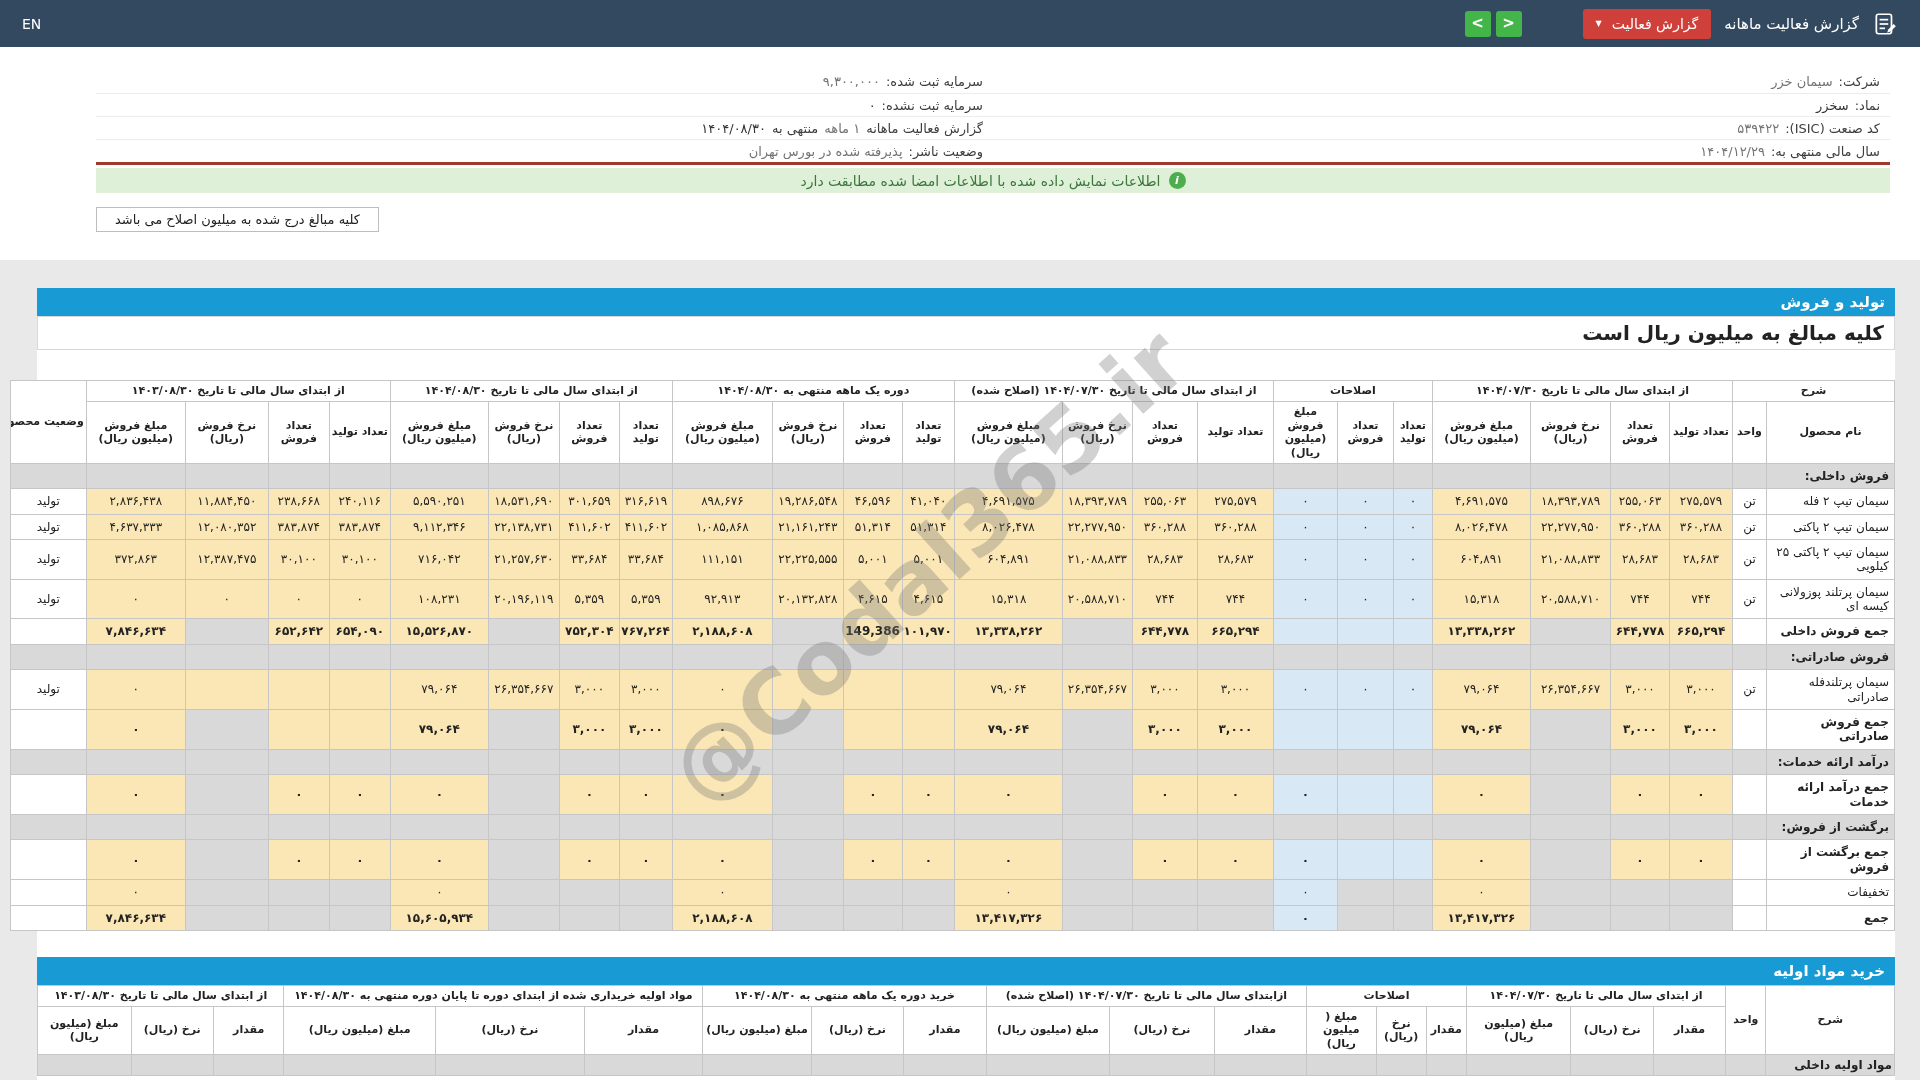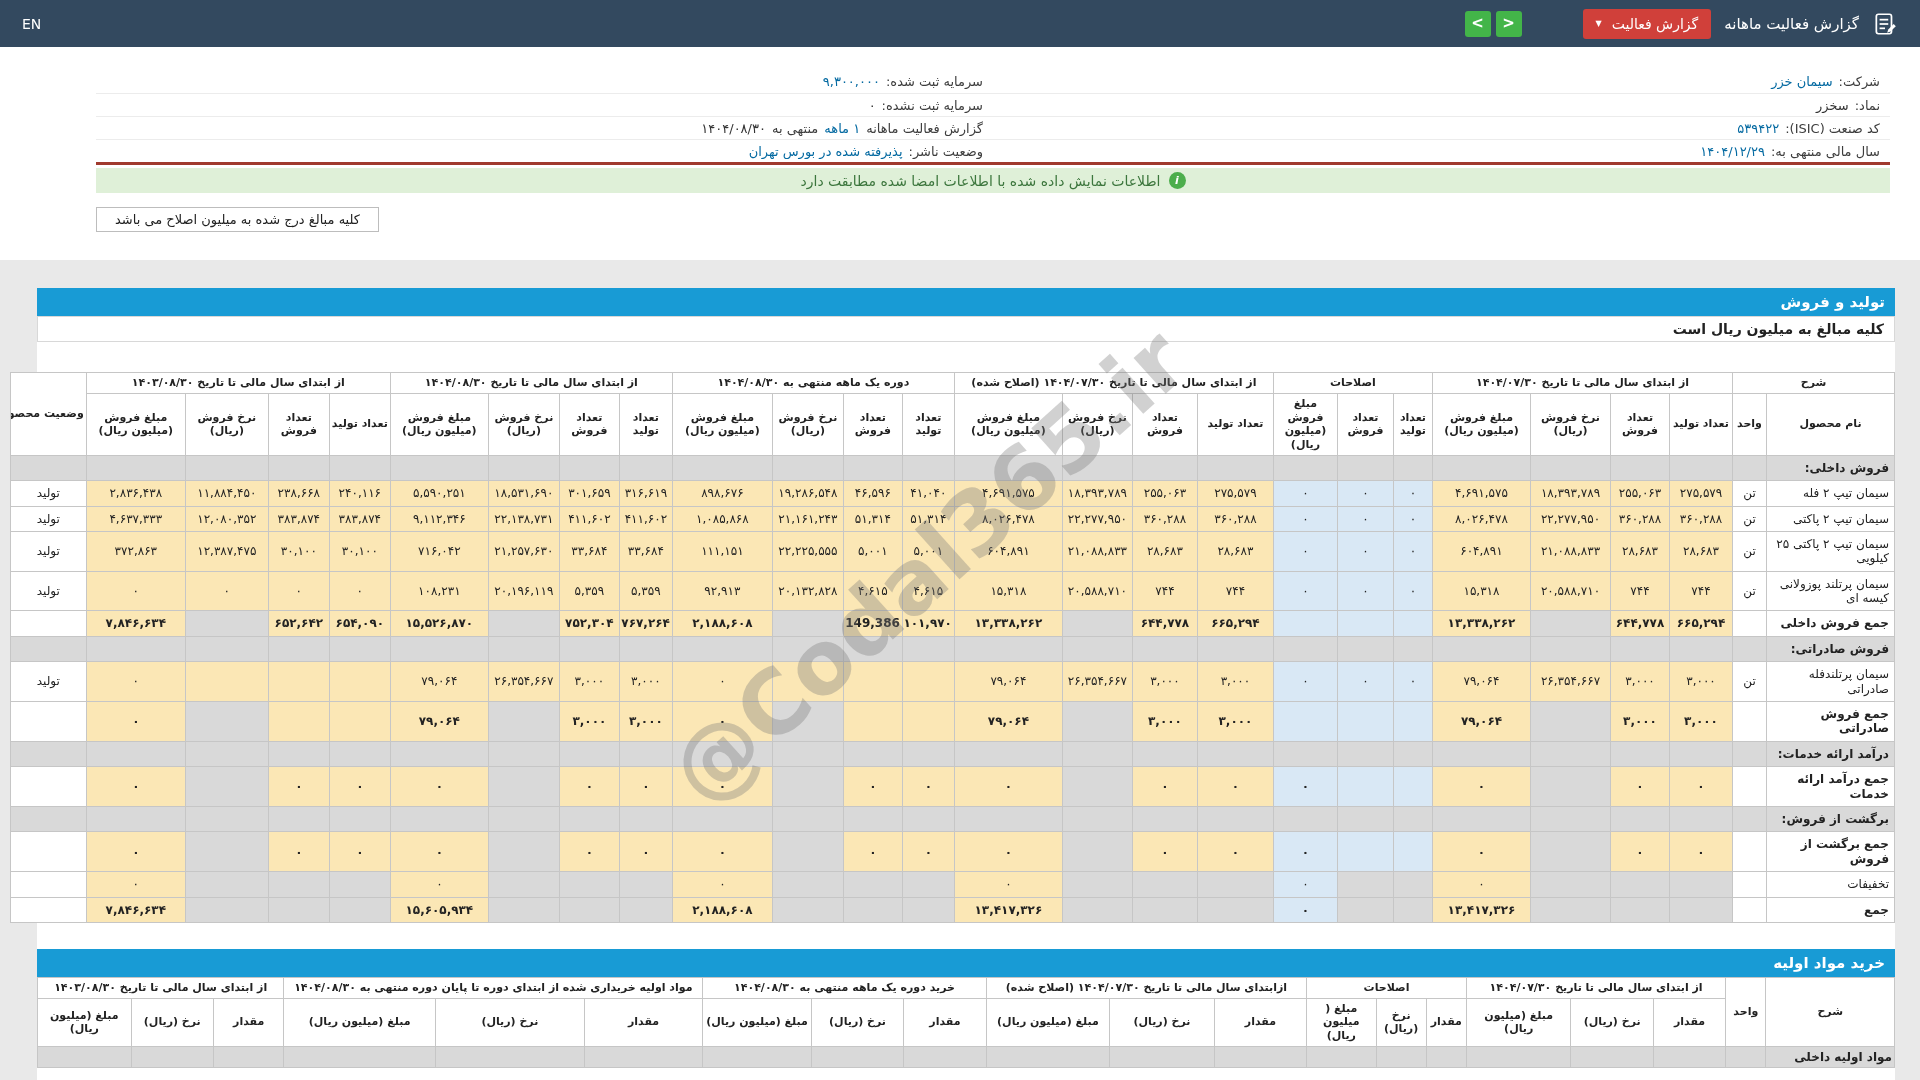--- a/index.html
+++ b/index.html
@@ -23,34 +23,34 @@
     font-weight:700;font-size:15px;line-height:1;cursor:pointer;font-family:inherit}
   .en{color:#fff;font-size:14px;cursor:pointer}
   
   .info-table{position:absolute;top:70px;right:30px;width:1794px;background:#fff;
     border-bottom:3px solid #a03a2e;z-index:5}
   .info-row{display:flex;align-items:center;height:23px}
   .info-row + .info-row{border-top:1px solid #ececec}
   .info-half{width:50%;display:flex;align-items:center;gap:6px;padding:0 10px;font-size:13px;overflow:hidden;white-space:nowrap}
   .info-label{color:#3d3d3d;font-weight:400}
   .info-value{color:#333}
-  .info-value.orange{color:#0369a1}
+  .info-value.orange{color:#737373}
   
   .notice{position:absolute;top:168px;right:30px;width:1794px;height:25px;background:#dff0d8;
     color:#3c763d;display:flex;align-items:center;justify-content:center;gap:8px;font-size:14px;z-index:5}
   .ninfo{width:17px;height:17px;border-radius:50%;background:#4cae4c;color:#fff;font-size:11px;
     font-weight:700;font-style:italic;display:flex;align-items:center;justify-content:center;flex:0 0 auto}
   .unit-tab{position:absolute;top:207px;left:96px;background:#fff;border:1px solid #bdbdbd;
     padding:4px 18px;font-size:13px;color:#222;z-index:5}
   
   .gray-bg{position:absolute;top:260px;left:0;width:100%;height:820px;background:#e9e9e9}
   .content{position:absolute;top:288px;right:25px;width:1858px;background:#fff;min-height:792px;padding-bottom:10px}
   .sec-bar{background:#189bd5;color:#fff;font-weight:700;font-size:15px;text-align:right;padding:5px 10px}
   .bar2{margin-top:26px}
-  .sub-note{background:#fff;border:1px solid #d8d8d8;font-weight:700;font-size:14px;color:#222;
+  .sub-note{background:#fff;border:1px solid #d8d8d8;font-weight:700;font-size:20px;color:#222;
     text-align:right;padding:4px 10px}
   #t1{margin-top:30px}
   table{width:100%;border-collapse:collapse;table-layout:fixed}
   th,td{border:1px solid #c6c6c6;overflow:hidden}
   th{font-size:11px;font-weight:700;color:#222;background:#fff;padding:3px 2px;line-height:1.25;text-align:center;vertical-align:middle}
   #t1 th.h1{white-space:nowrap}
   td{font-size:12px;color:#222;text-align:center;padding:5px 2px;line-height:1.2;vertical-align:middle}
   #t2 td{padding:3px 2px}
   .c-name{text-align:right;padding-right:5px;background:#fff}
   .c-unit,.c-stat{background:#fff}

